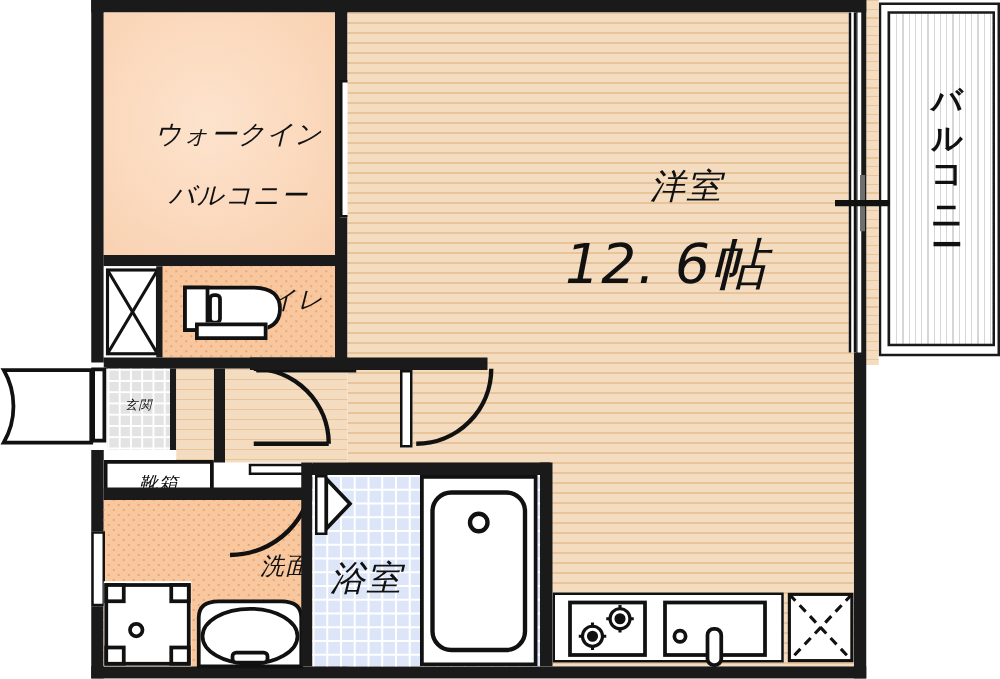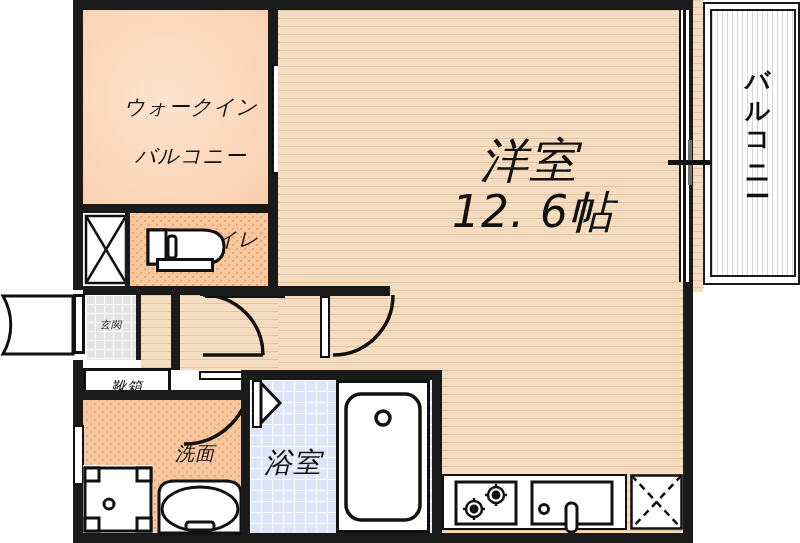--- a/index.html
+++ b/index.html
@@ -141,21 +141,21 @@
 
   <div class="abs wall" style="left:83px; top:204px; width:185px; height:9px;"></div>
 
   <div class="abs stroke-thin" style="left:272px; top:64px; width:10px; height:110px;"></div>
   <svg class="abs" style="left:280px; top:98px;" width="22" height="42" viewBox="0 0 22 42">
     <path d="M1,1 L20,21 L1,41 Z" fill="#ffffff" stroke="#111111" stroke-width="3"></path>
   </svg>
 
   <div class="abs fill-wood" style="left:278px; top:10px; width:405px; height:523px;"></div>
 
-  <div class="label" style="left:414px; top:132px; width:230px; font-size:48px;">洋室</div>
+  <div class="label" style="left:434px; top:132px; width:230px; font-size:28px;">洋室</div>
   <div class="label" style="left:418px; top:186px; width:230px; font-size:44px;">12. 6帖</div>
 
   <div class="abs" style="left:679px; top:10px; width:6px; height:272px; background:#ffffff;
               border-left:2px solid #111; border-right:2px solid #111;"></div>
   <div class="abs" style="left:686px; top:10px; width:3px; height:272px; background:#ffffff;"></div>
   <div class="abs" style="left:688px; top:140px; width:4px; height:45px; background:#6e6e6e;"></div>
   <div class="abs" style="left:668px; top:160px; width:44px; height:5px; background:#111111;"></div>
 
   <div class="abs fill-dot" style="left:129px; top:213px; width:139px; height:73px;"></div>
   <div class="label" style="left:195px; top:228px; width:80px; font-size:20px; text-align:left;">トイレ</div>
@@ -201,21 +201,21 @@
   </svg>
 
   <div class="abs stroke-thin" style="left:320px; top:296px; width:10px; height:62px;"></div>
   <svg class="abs" style="left:330px; top:295px;" width="66" height="62" viewBox="0 0 66 62">
     <path d="M63,0 A60,60 0 0 1 3,60" fill="none" stroke="#111111" stroke-width="3.5"></path>
     <line x1="3" y1="60" x2="63" y2="60" stroke="#111111" stroke-width="0"></line>
   </svg>
   <div class="abs wall" style="left:200px; top:286px; width:190px; height:10px;"></div>
 
   <div class="abs fill-dot" style="left:83px; top:400px; width:167px; height:133px;"></div>
-  <div class="label" style="left:126px; top:420px; width:110px; font-size:19px;">
+  <div class="label" style="left:138px; top:420px; width:110px; font-size:19px;text-align:right;">
     <span>洗面</span><br>
     <span>脱衣場</span>
   </div>
 
   <div class="abs stroke-thin" style="left:199px; top:371px; width:52px; height:9px;"></div>
   <svg class="abs" style="left:183px; top:378px;" width="70" height="72" viewBox="0 0 70 72">
     <path d="M67,0 A66,66 0 0 1 1,66" fill="none" stroke="#111111" stroke-width="3.5"></path>
   </svg>
 
   <div class="abs stroke-thin" style="left:73px; top:425px; width:11px; height:60px; background:#ffffff;"></div>

